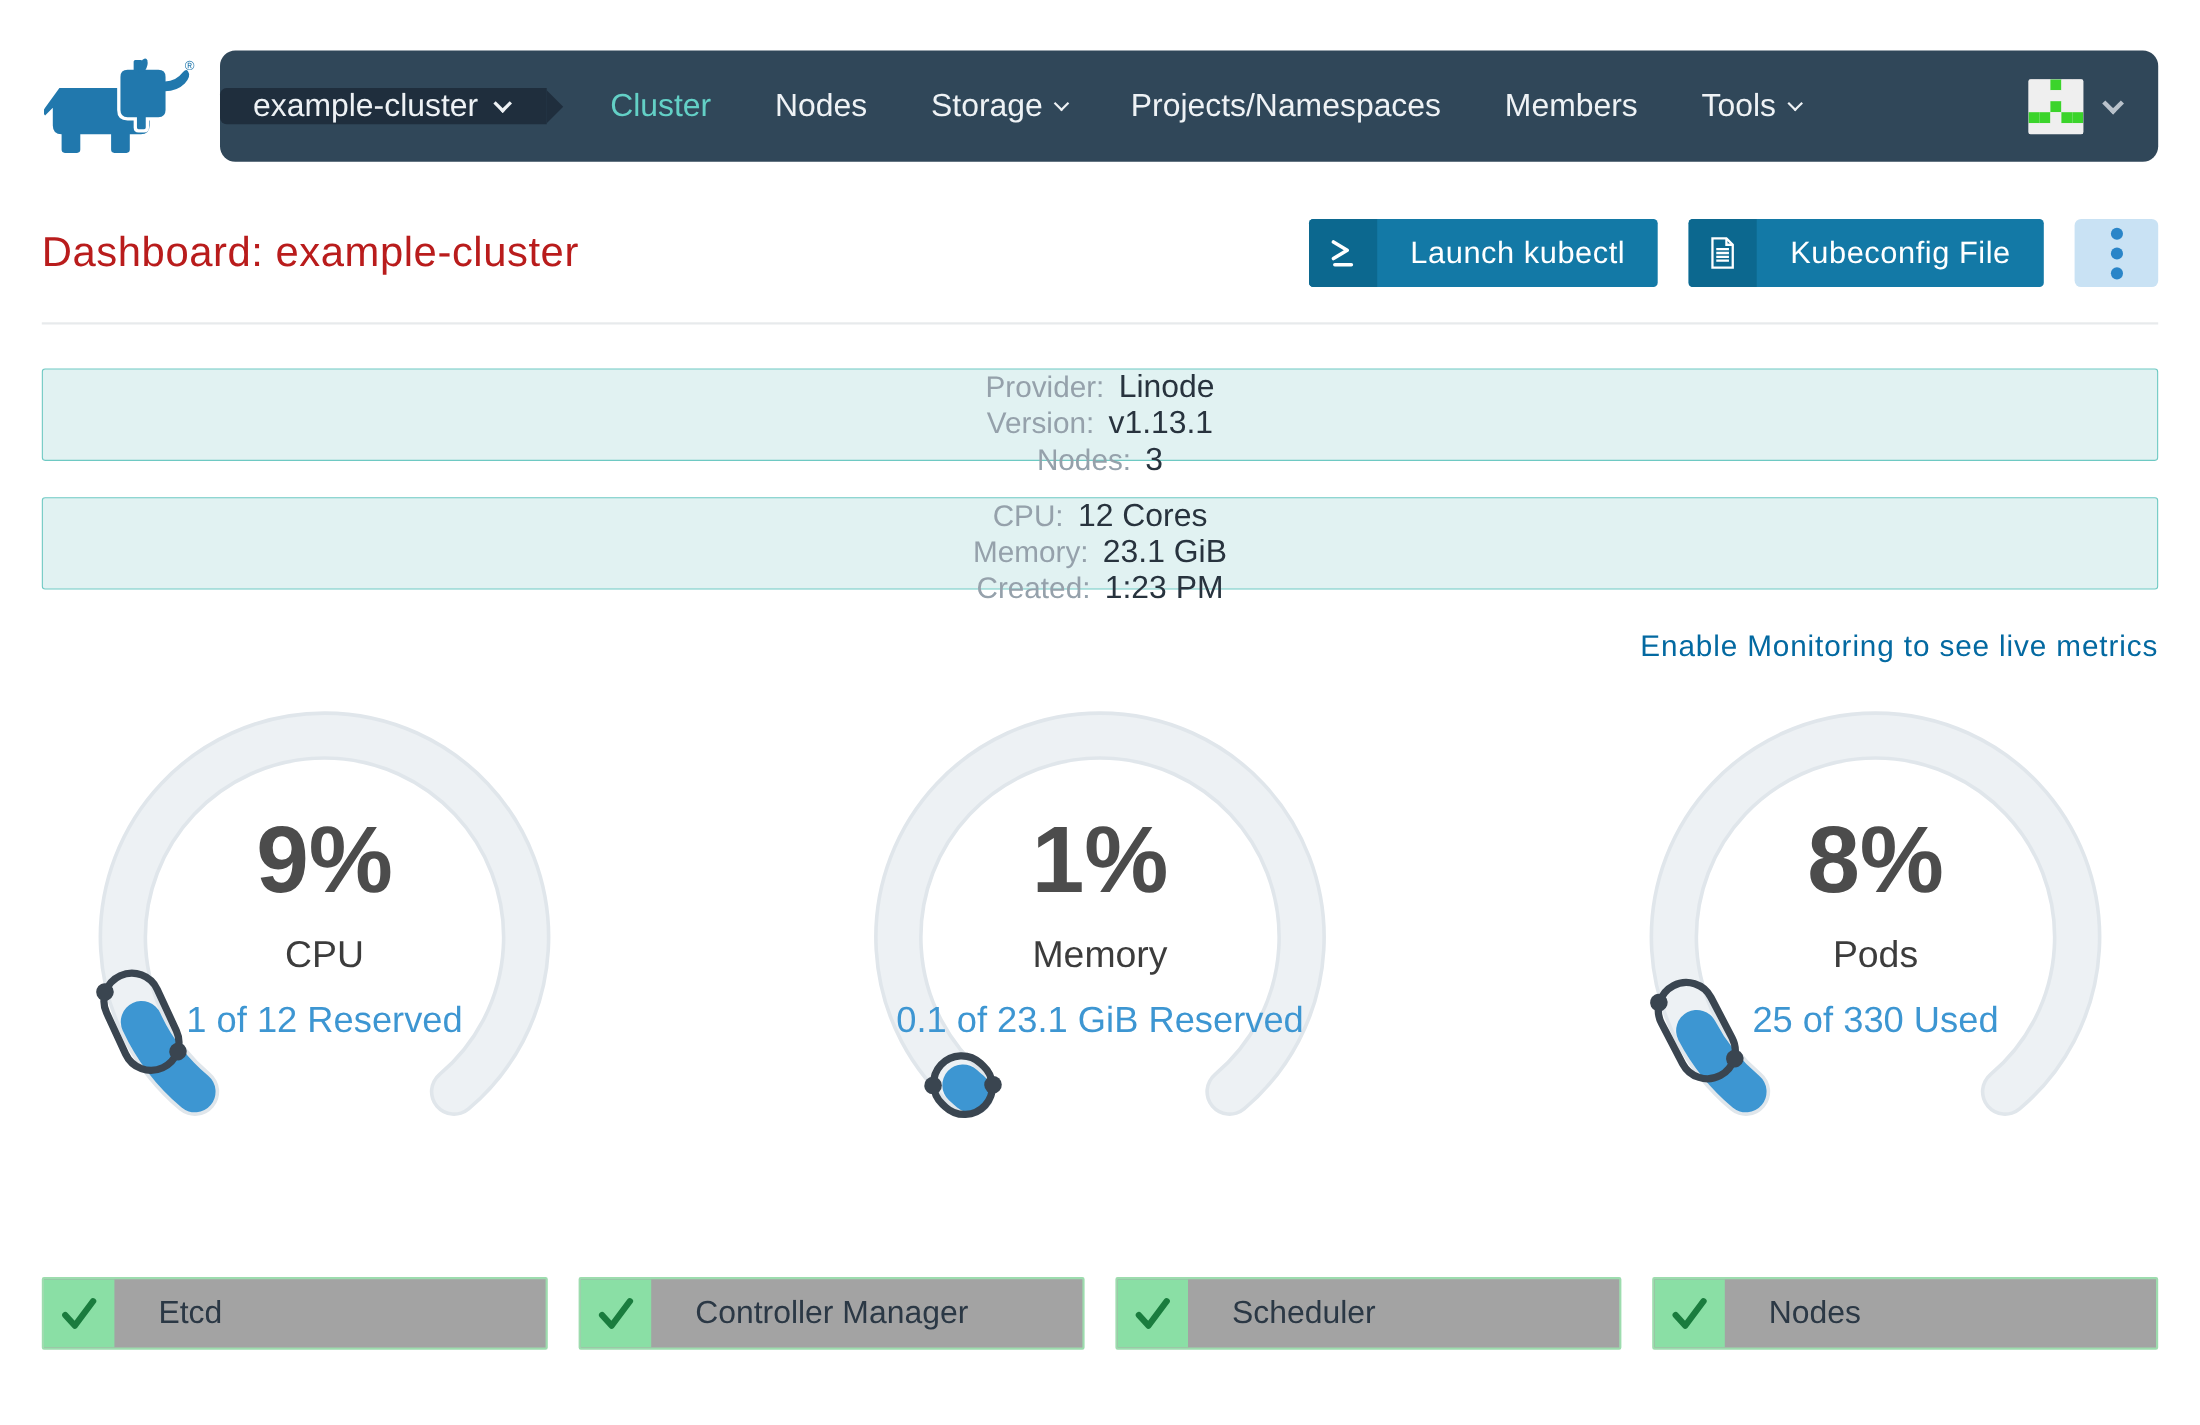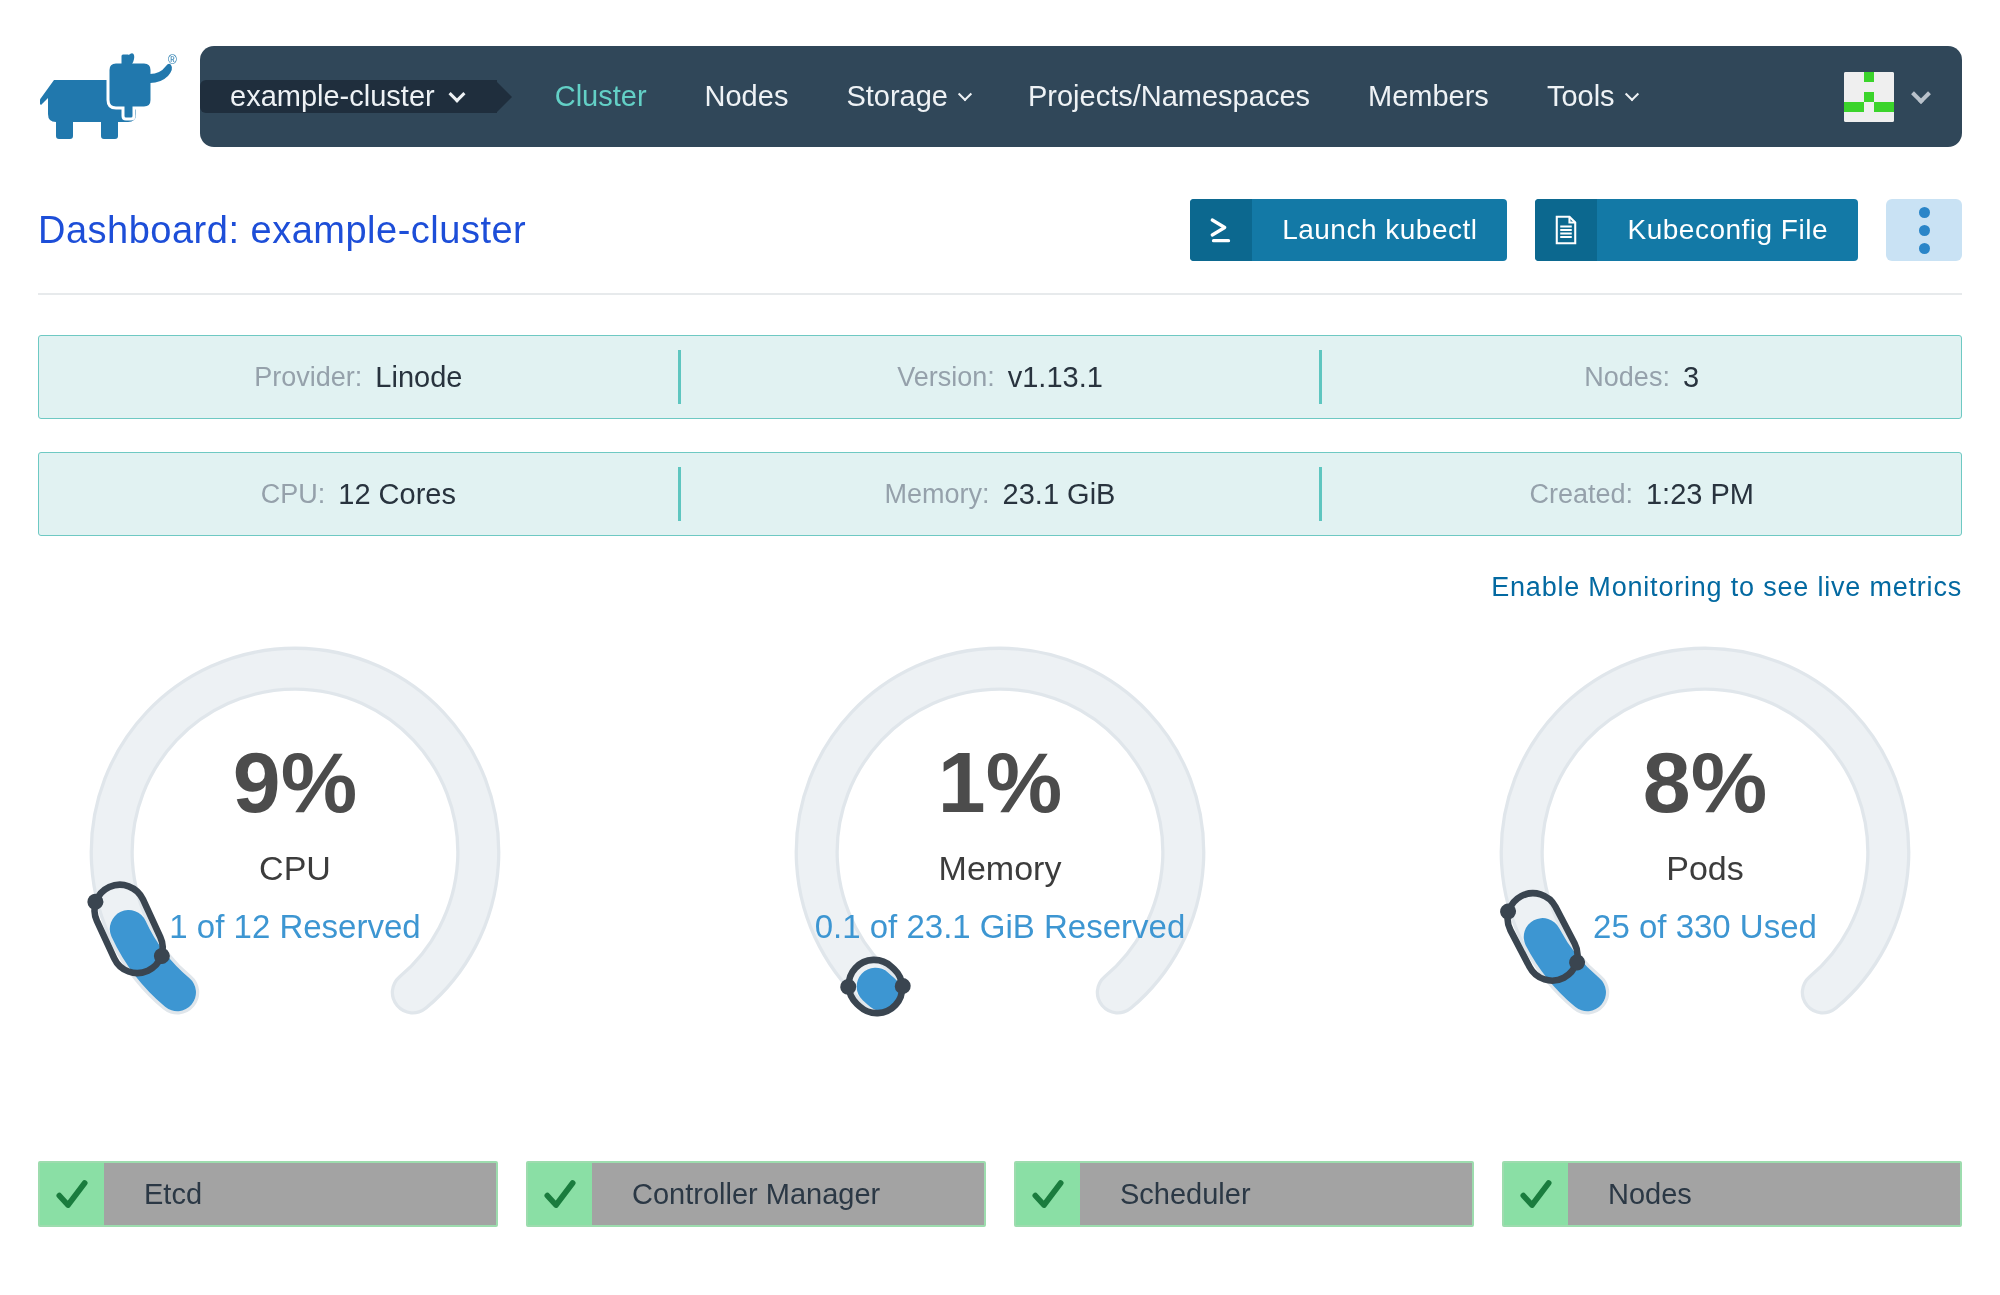--- a/index.html
+++ b/index.html
@@ -24,34 +24,34 @@
   .nav-items { display:flex; align-items:center; gap:58px; margin-left:58px; }
   .nav-item { font-size:29px; display:flex; align-items:center; gap:12px; cursor:pointer; }
   .nav-item.active { color:#63d0c6; }
   .nav-item .caret { width:10px; height:10px; border-width:2.5px; }
   .nav-right { margin-left:auto; display:flex; align-items:center; gap:20px; padding-right:34px; }
   .avatar { width:50px; height:50px; background:#efefef; border-radius:2px; overflow:hidden; cursor:pointer; }
   .nav-right .caret { color:#b9c2cb; width:14px; height:14px; border-width:4px; }
 
   
   .page-header { display:flex; align-items:center; justify-content:space-between; margin-top:52px; }
-  .page-title { font-size:38px; color:#1d4ed8; font-weight:400; letter-spacing:0.5px; }
+  .page-title { font-size:38px; color:#b91c1c; font-weight:400; letter-spacing:0.5px; }
   .actions { display:flex; align-items:center; gap:28px; }
   .btn { display:flex; align-items:stretch; height:62px; background:#1379a6; border-radius:4px;
          color:#ffffff; cursor:pointer; overflow:hidden; border:none; }
   .btn .btn-icon { width:62px; background:#0c688f; display:flex; align-items:center; justify-content:center; }
   .btn .btn-label { display:flex; align-items:center; padding:10px 30px; font-size:28px; letter-spacing:0.5px; }
   .btn-dots { width:76px; height:62px; background:#c9e2f4; border-radius:6px; border:none; cursor:pointer;
               display:flex; flex-direction:column; align-items:center; justify-content:center; gap:7px; }
   .btn-dots i { width:11px; height:11px; border-radius:50%; background:#2a85c8; }
   .separator { margin-top:32px; border-bottom:2px solid #e7eaec; }
 
   
   .info-bar { margin-top:40px; height:84px; background:#e1f2f2; border:1.5px solid #6ec9c3;
-              border-radius:3px; display:flex; align-items:stretch; }
+              border-radius:3px; display:flex; align-items:stretch;flex-direction:column; }
   .info-bar + .info-bar { margin-top:33px; }
   .info-cell { flex:1; display:flex; align-items:center; justify-content:center; gap:13px; }
   .info-label { font-size:27px; color:#95a1ab; }
   .info-value { font-size:29px; color:#28333e; font-weight:500; }
   .info-divider { width:3px; background:#5ec6c0; align-self:center; height:54px; }
 
   
   .link-row { margin-top:36px; text-align:right; }
   .monitor-link { font-size:27px; color:#0369a1; letter-spacing:0.8px; text-decoration:none; cursor:pointer; }
 

